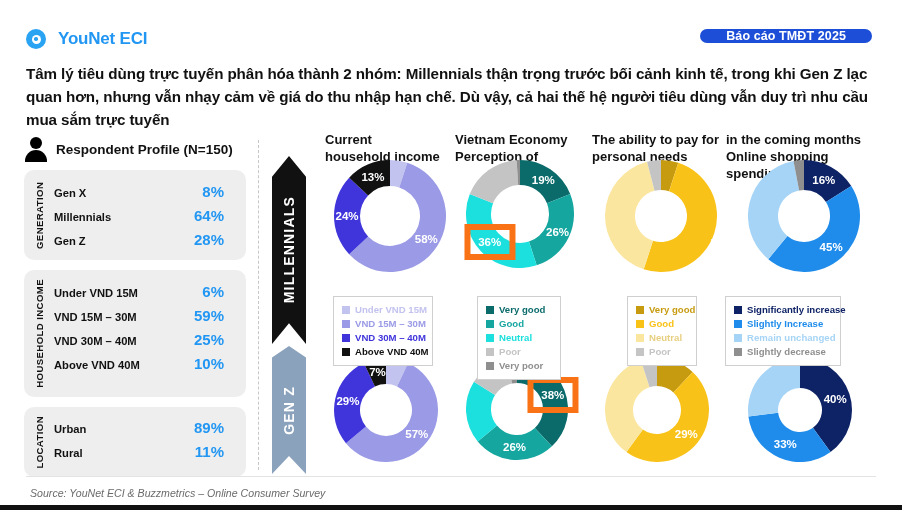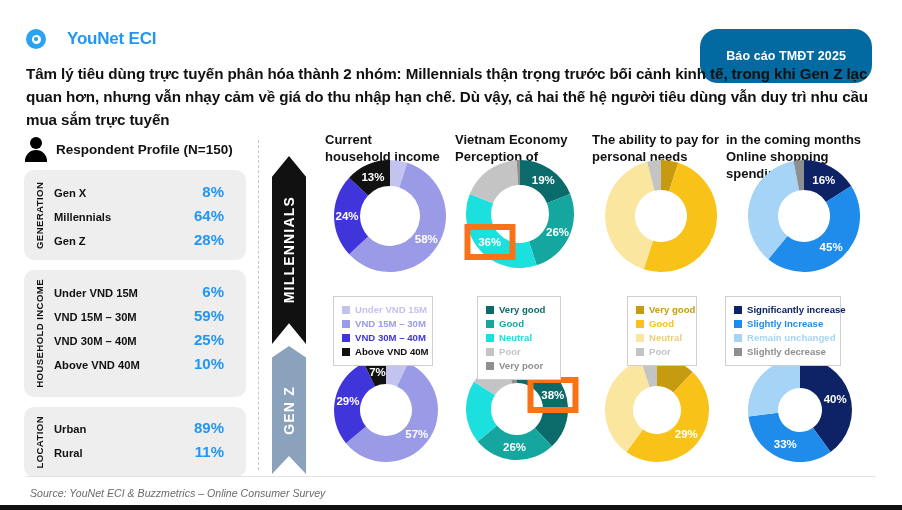--- a/index.html
+++ b/index.html
@@ -7,38 +7,38 @@
     width: 902px; height: 510px;
     background: #ffffff;
     font-family: "Liberation Sans", sans-serif;
     position: relative;
     overflow: hidden;
     color: #111;
   }
 
   
   .header { position: absolute; left: 0; top: 0; width: 902px; height: 128px; }
-  .logo-wrap { position: absolute; left: 26px; top: 29px; display: flex; align-items: center; gap: 21px; }
+  .logo-wrap { position: absolute; left: 26px; top: 29px; display: flex; align-items: center; gap: 12px; }
   .logo-mark { width: 20px; height: 20px; border-radius: 50%; background: #29a3f2; position: relative; flex: none; }
   .logo-mark:before {
     content: ""; position: absolute; left: 50%; top: 50%;
     width: 9px; height: 9px; margin: -4.5px 0 0 -4.5px;
     border-radius: 50%; background: #ffffff;
   }
   .logo-mark:after {
     content: ""; position: absolute; left: 50%; top: 50%;
     width: 3.5px; height: 3.5px; margin: -1.75px 0 0 -1.75px;
     border-radius: 50%; background: #29a3f2;
   }
   .logo-text { font-size: 17px; font-weight: 700; color: #2196f3; letter-spacing: -0.2px; }
 
   .report-badge {
     position: absolute; right: 30px; top: 29px;
-    background: #0369a1; color: #ffffff;
-    border-radius: 18px; padding: 20px 26px;
+    background: #1d4ed8; color: #ffffff;
+    border-radius: 18px; padding: 0 26px;
     font-size: 12.5px; font-weight: 600; letter-spacing: 0.1px;
     white-space: nowrap;
   }
 
   .headline {
     position: absolute; left: 26px; top: 62px; width: 848px;
     font-size: 15.2px; font-weight: 700; line-height: 1.52;
     color: #111; letter-spacing: -0.1px;
   }
 

